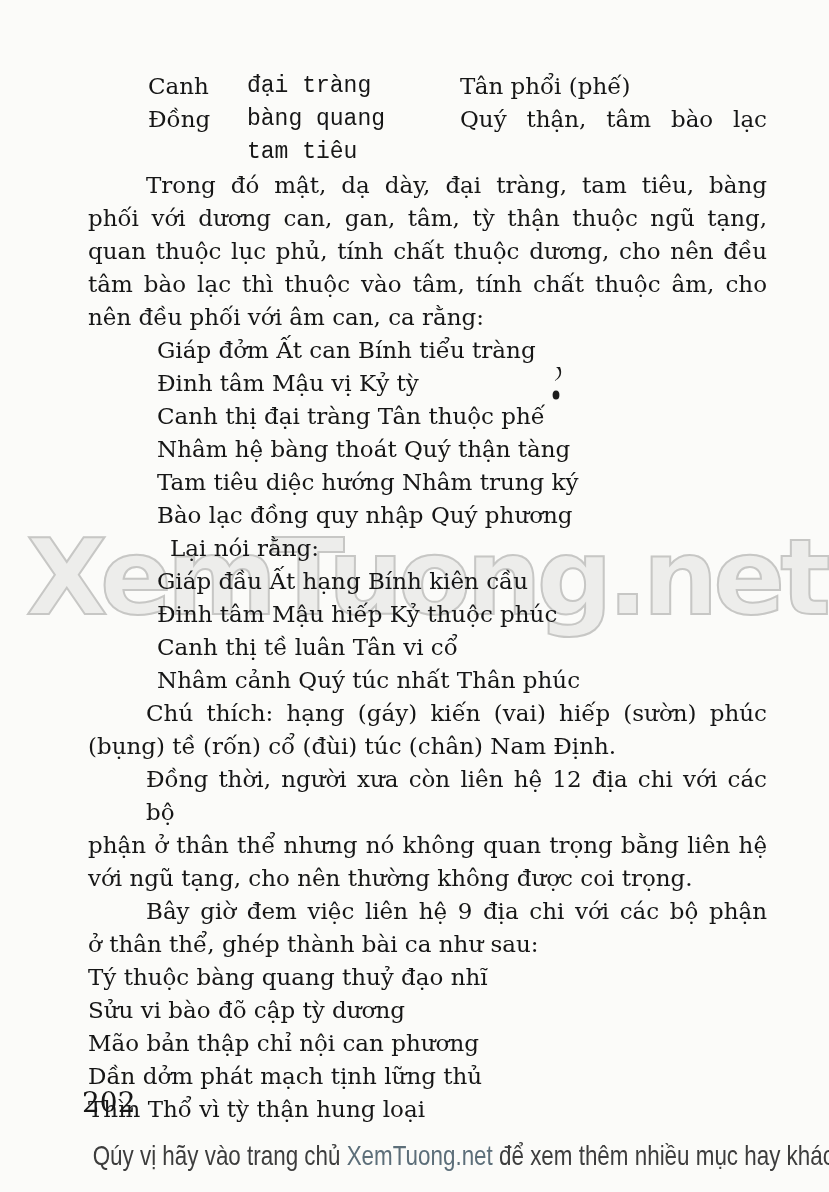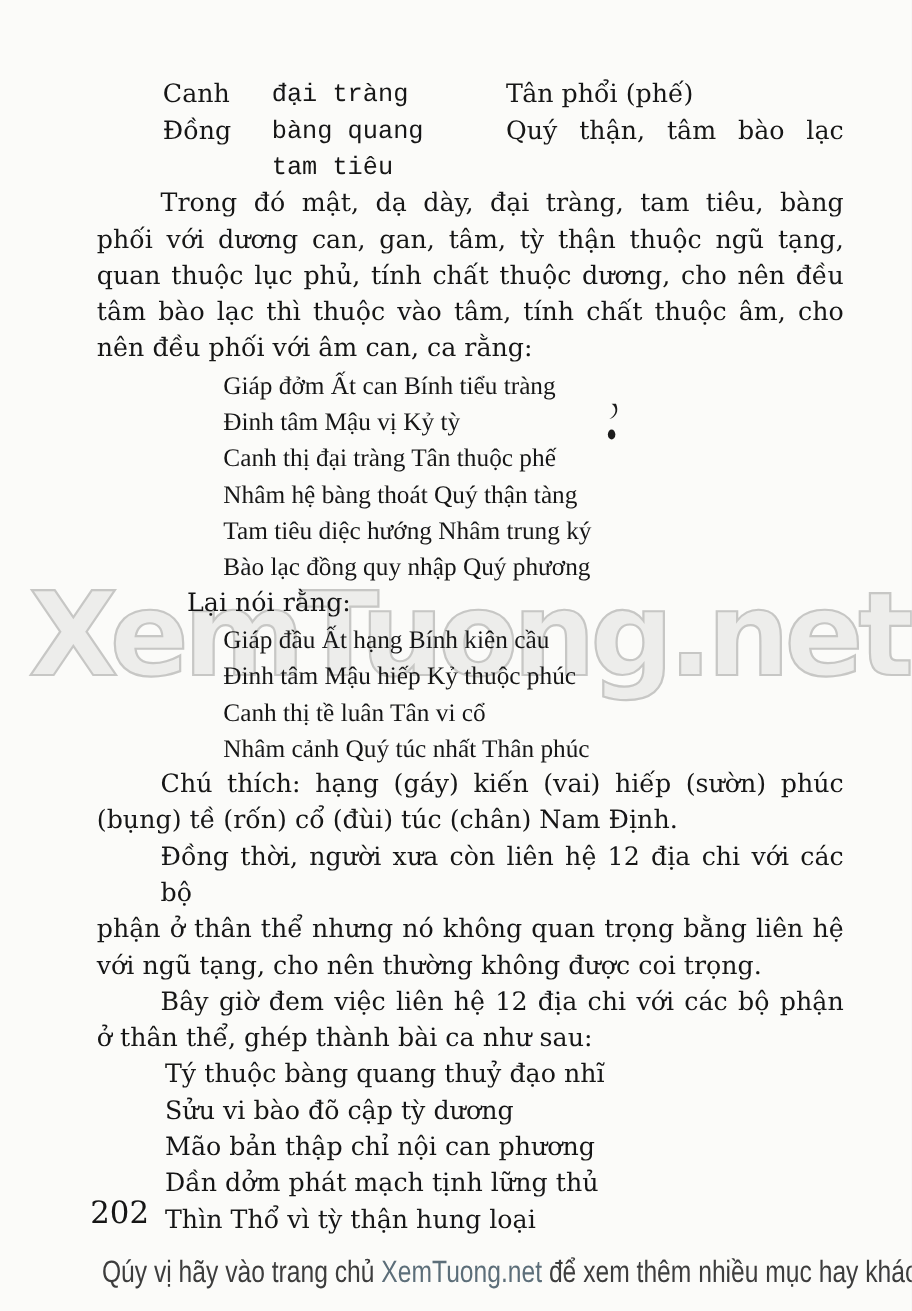--- a/index.html
+++ b/index.html
@@ -44,22 +44,22 @@
   .trow { display: flex; }
   .c-stem  { width: 99px;  flex: none; }
   .c-organ { width: 213px; flex: none; font-family: Liberation Mono, monospace; }
   .c-pair  { flex: 1; }
   .c-pair.spread { text-align: justify; text-align-last: justify; }
 
   .para .ln { text-align: justify; text-align-last: justify; text-justify: inter-word; }
   .para .ln.first { padding-left: 58px; }
   .para .ln.last  { text-align-last: left; }
 
-  .verse-big-indent   { margin-left: 115px; font-family: Liberation Serif, serif; }
-  .verse-small-indent { margin-left: 62px; }
+  .verse-big-indent   { margin-left: 69px; }
+  .verse-small-indent { }
   .lead-line { margin-left: 82px; }
 
   .pagenum {
     position: absolute;
     left: 82px;
     top: 1086px;
     z-index: 1;
     font-size: 28px;
   }
 
@@ -149,21 +149,21 @@
       <div class="ln last">(bụng) tề (rốn) cổ (đùi) túc (chân) Nam Định.</div>
     </div>
 
     <div class="para">
       <div class="ln first">Đồng thời, người xưa còn liên hệ 12 địa chi với các bộ</div>
       <div class="ln">phận ở thân thể nhưng nó không quan trọng bằng liên hệ</div>
       <div class="ln last">với ngũ tạng, cho nên thường không được coi trọng.</div>
     </div>
 
     <div class="para">
-      <div class="ln first">Bây giờ đem việc liên hệ 12 địa chi với các bộ phận</div>
+      <div class="ln first">Bây giờ đem việc liên hệ 9 địa chi với các bộ phận</div>
       <div class="ln last">ở thân thể, ghép thành bài ca như sau:</div>
     </div>
 
     <div class="verse-small-indent">
       <div>Tý thuộc bàng quang thuỷ đạo nhĩ</div>
       <div>Sửu vi bào đõ cập tỳ dương</div>
       <div>Mão bản thập chỉ nội can phương</div>
       <div>Dần dởm phát mạch tịnh lững thủ</div>
       <div>Thìn Thổ vì tỳ thận hung loại</div>
     </div>

